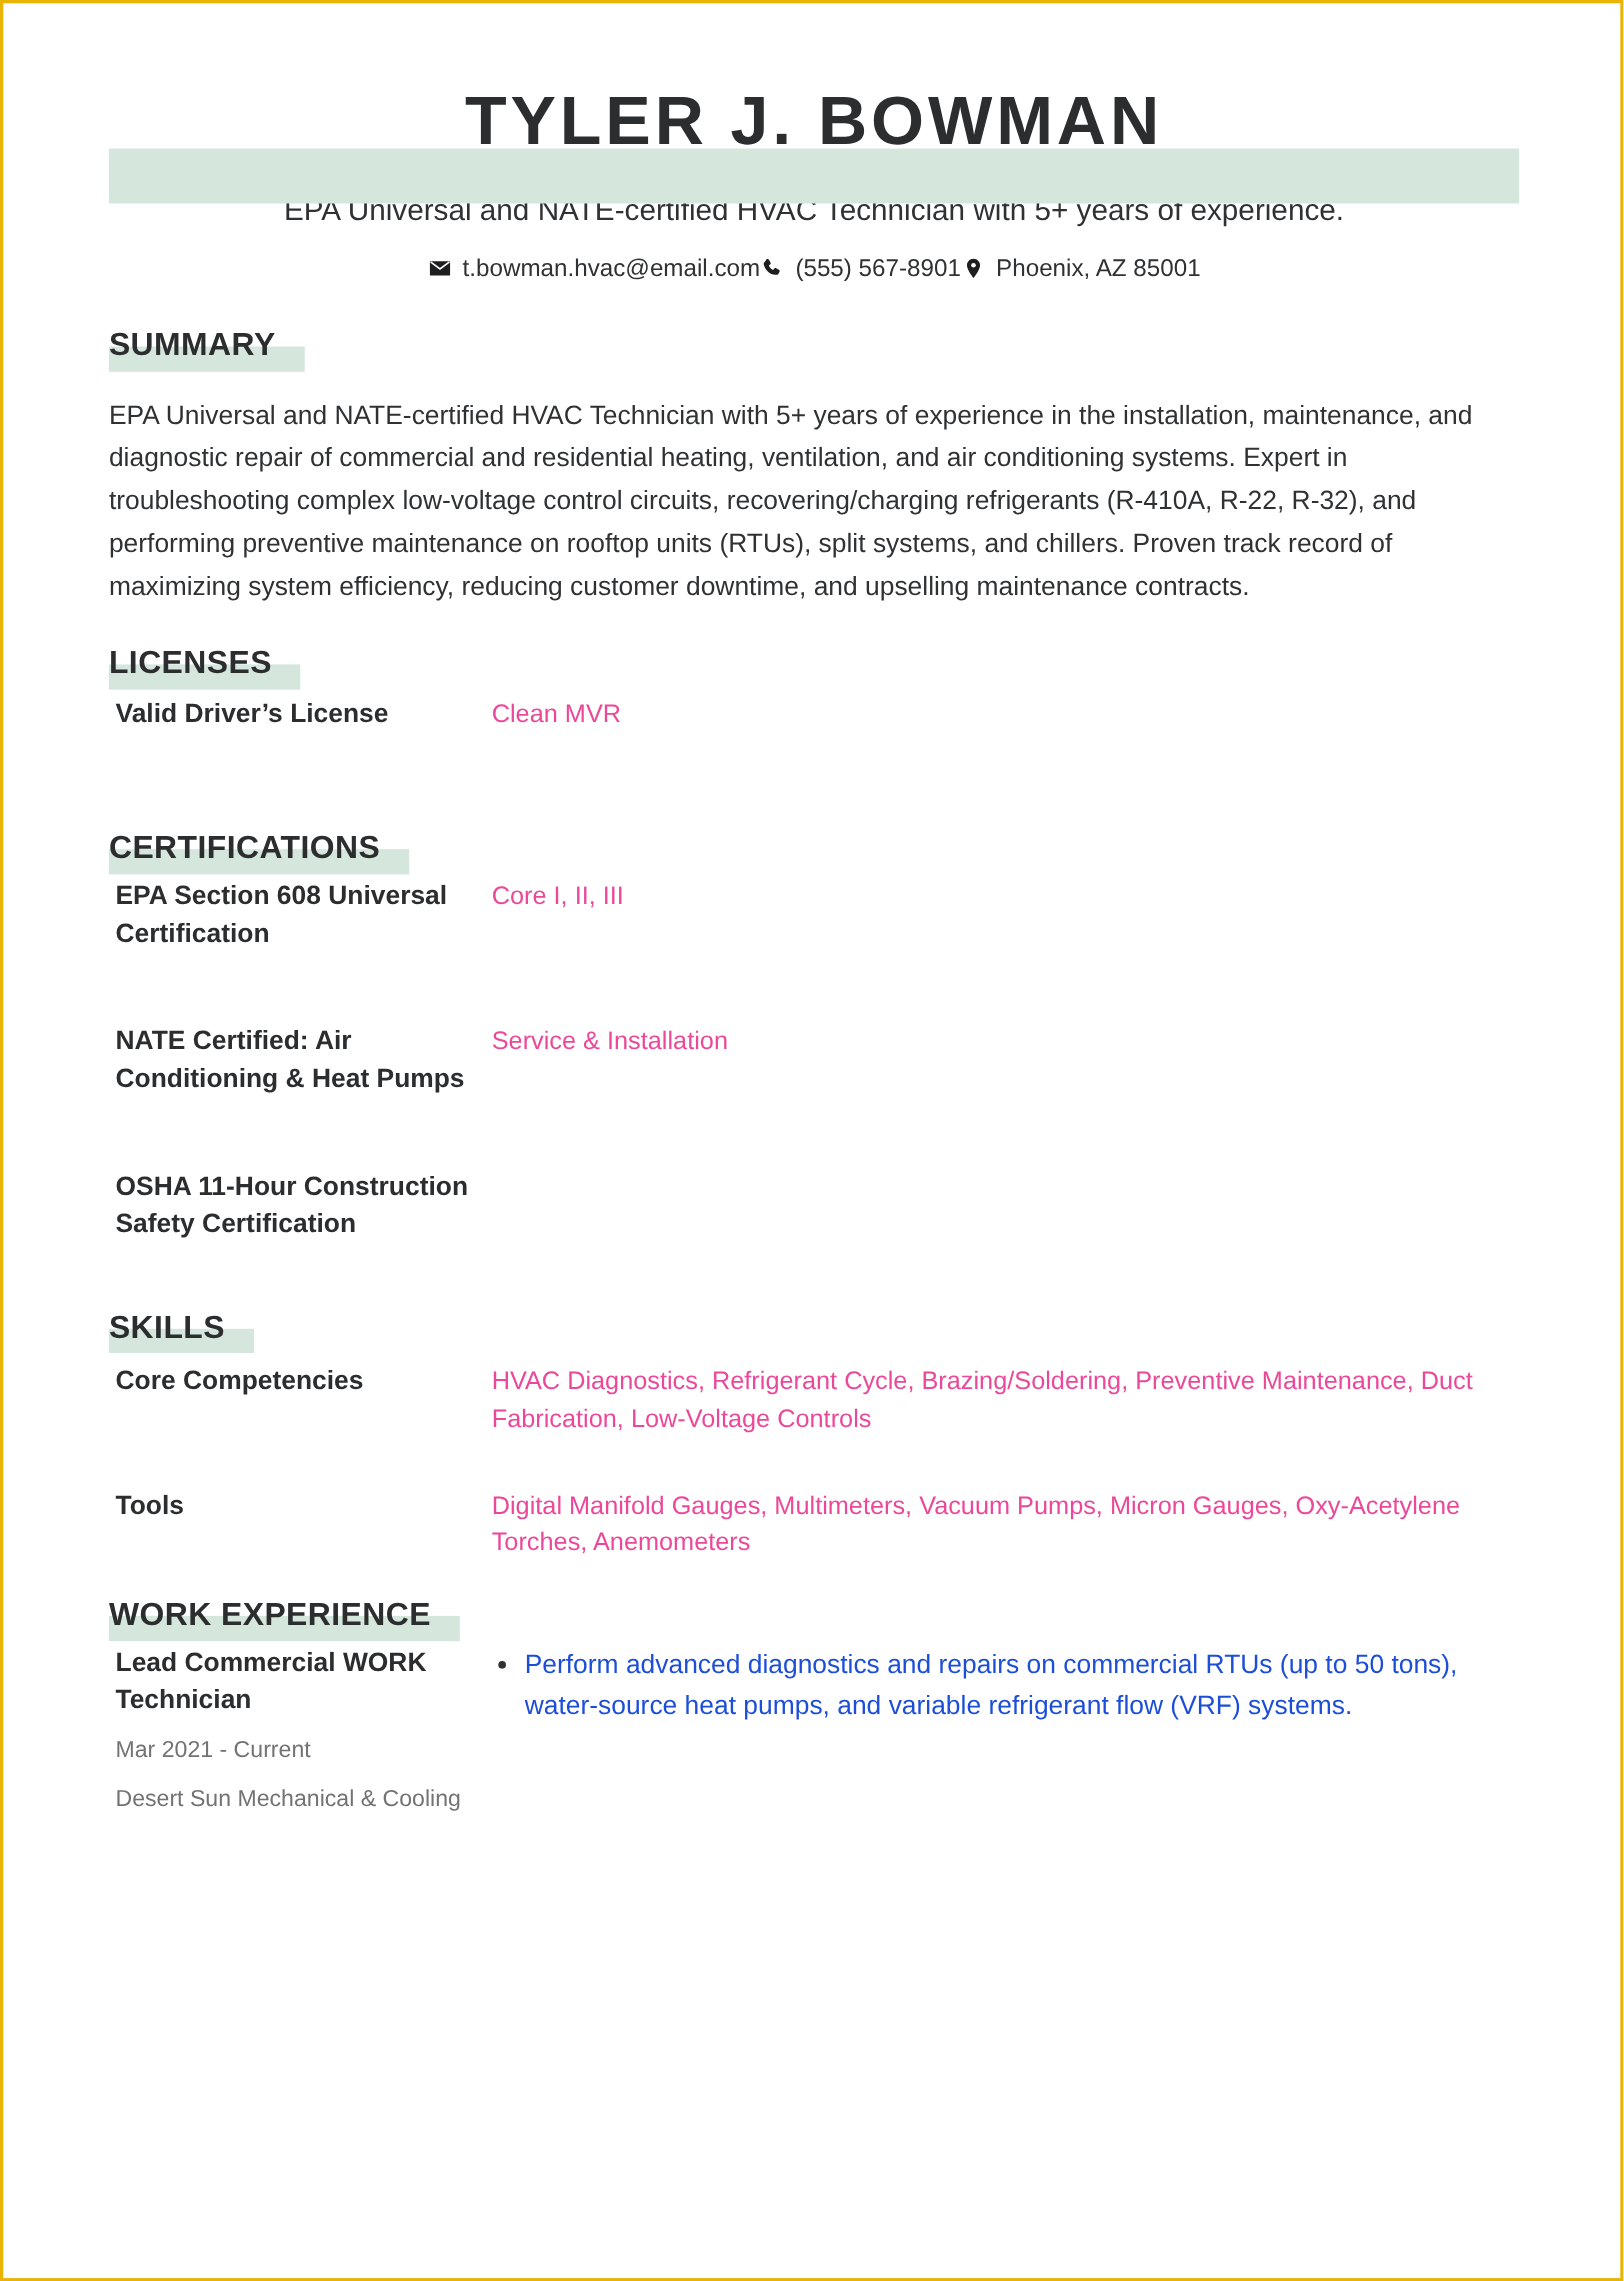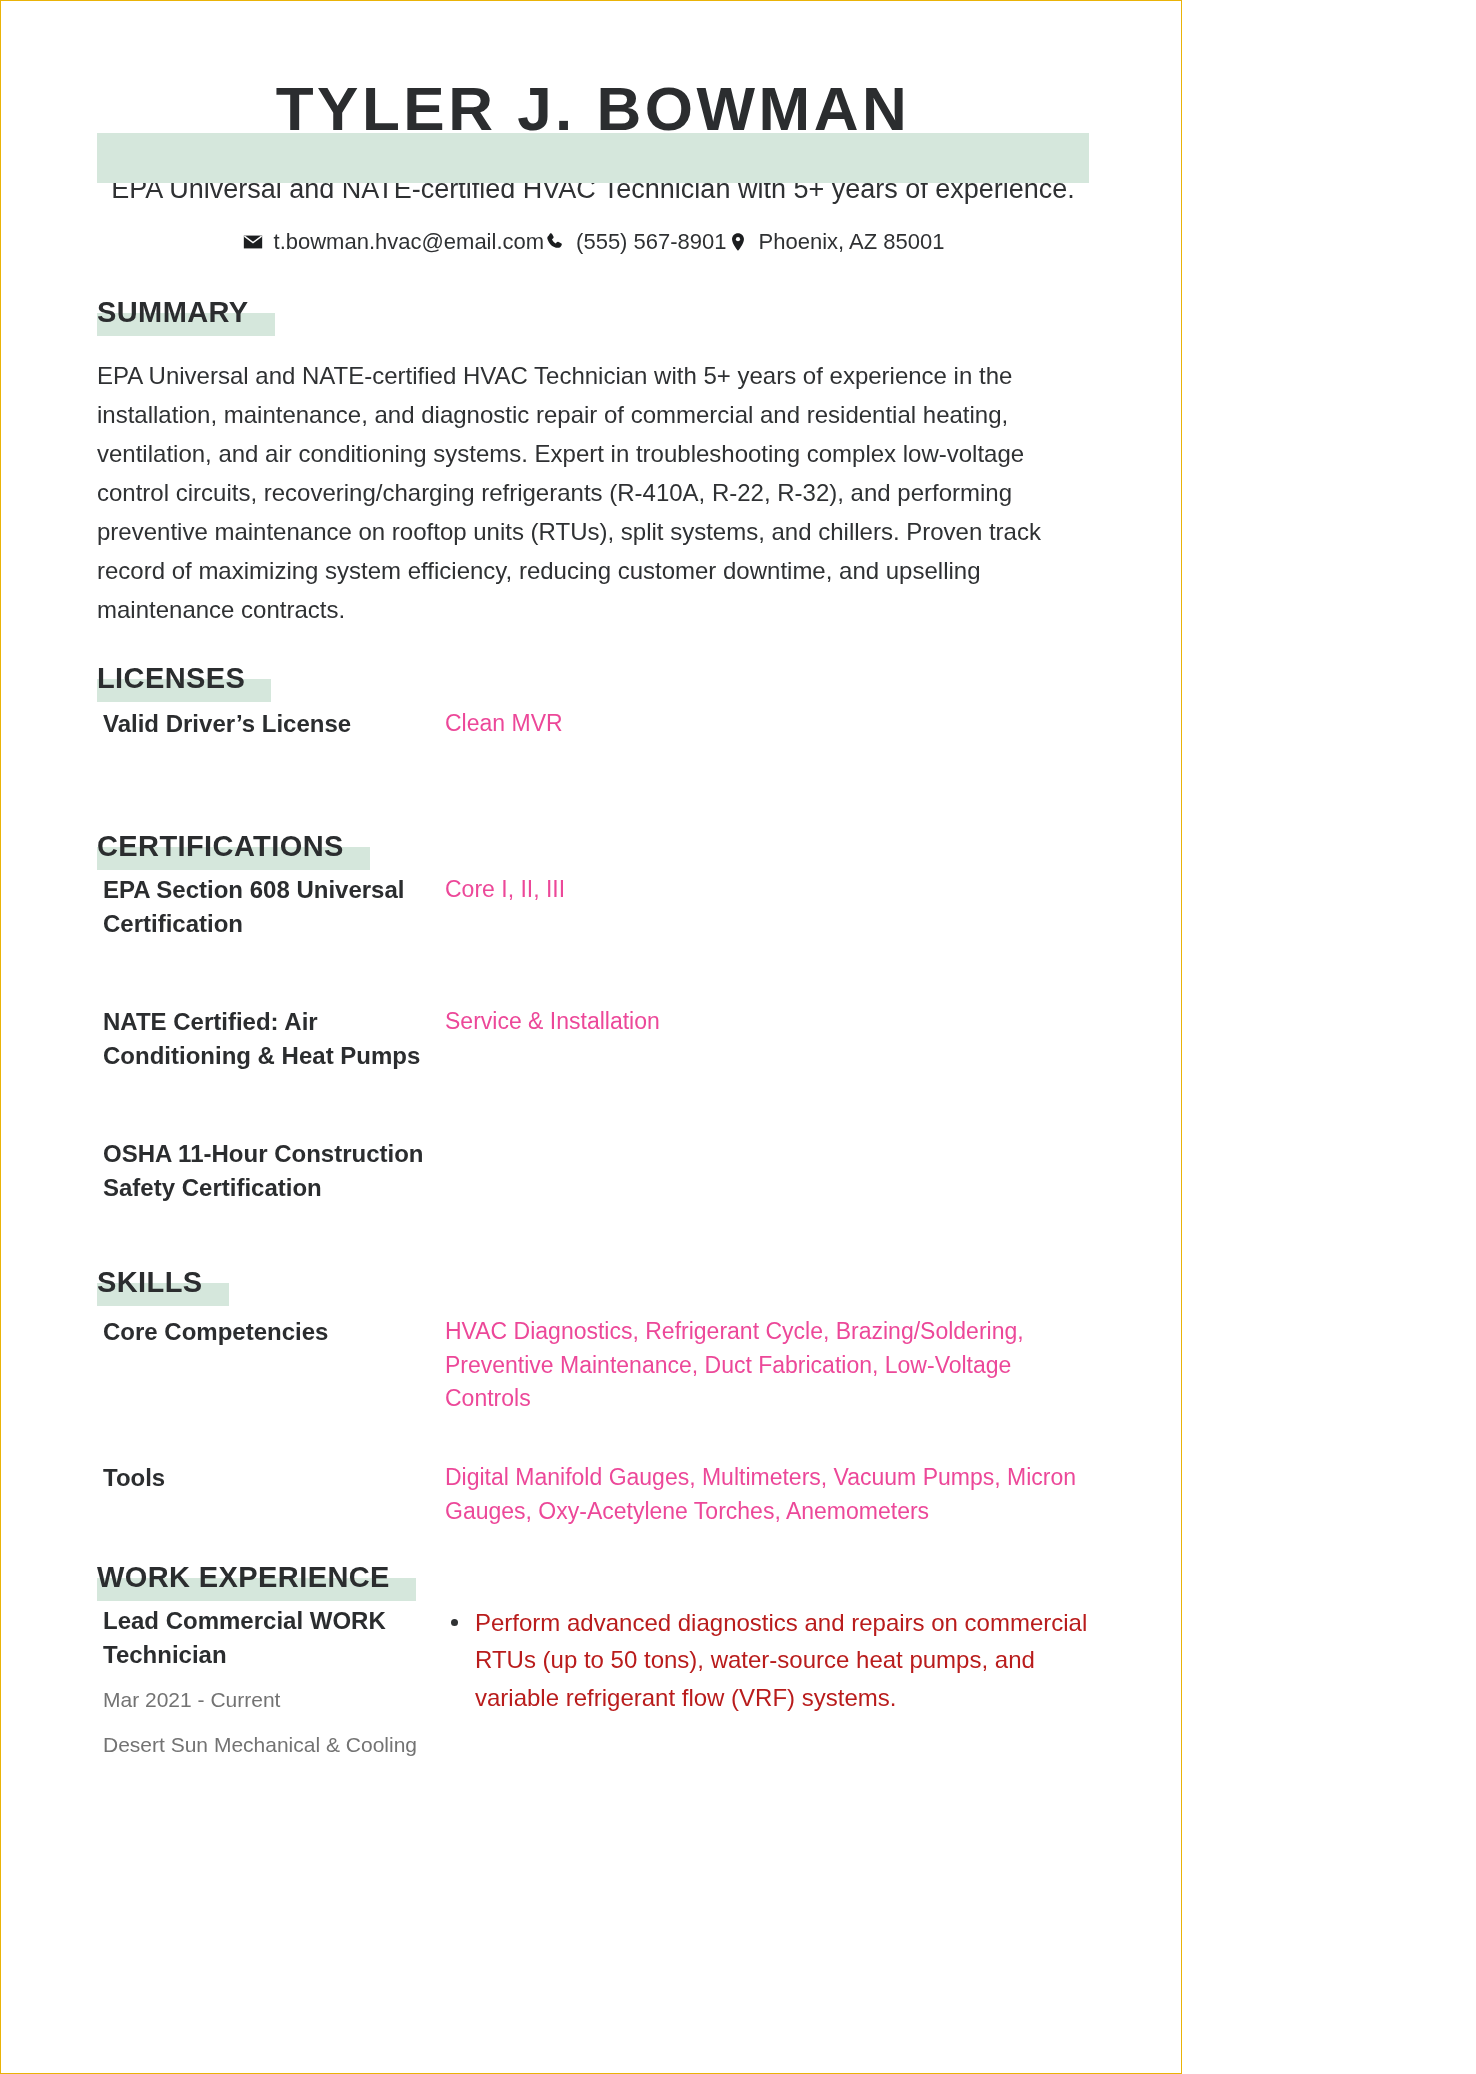--- a/index.html
+++ b/index.html
@@ -6,25 +6,25 @@
     margin: 0;
     padding: 0;
     background: #ffffff;
   }
   body {
     font-family: "Liberation Sans", sans-serif;
     color: #2f3133;
   }
   .page {
     position: relative;
-    width: 1182px;
+    width: 1476px;
     height: 2074px;
     background: #ffffff;
     box-sizing: border-box;
-    border: 1px solid #eab308;
+    border: 3px solid #eab308;
     overflow: hidden;
     text-decoration: underline;
   }
   .inner {
     position: absolute;
     left: 96px;
     right: 92px;
     top: 0;
   }
 
@@ -163,21 +163,21 @@
 
   ul.bullets {
     margin: 0;
     padding: 0 0 0 26px;
     list-style: none;
   }
   ul.bullets li {
     position: relative;
     font-size: 24px;
     line-height: 1.56;
-    color: #b91c1c;
+    color: #1d4ed8;
     padding-left: 4px;
   }
   ul.bullets li::before {
     content: "";
     position: absolute;
     left: -20px;
     top: 15px;
     width: 7px;
     height: 7px;
     border-radius: 50%;

